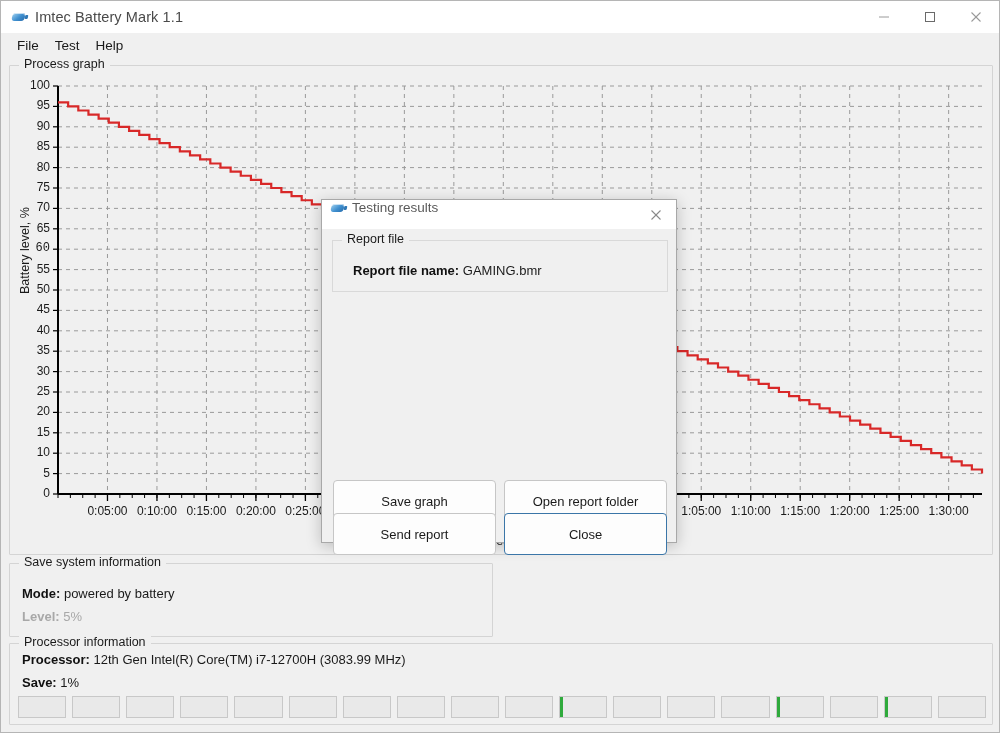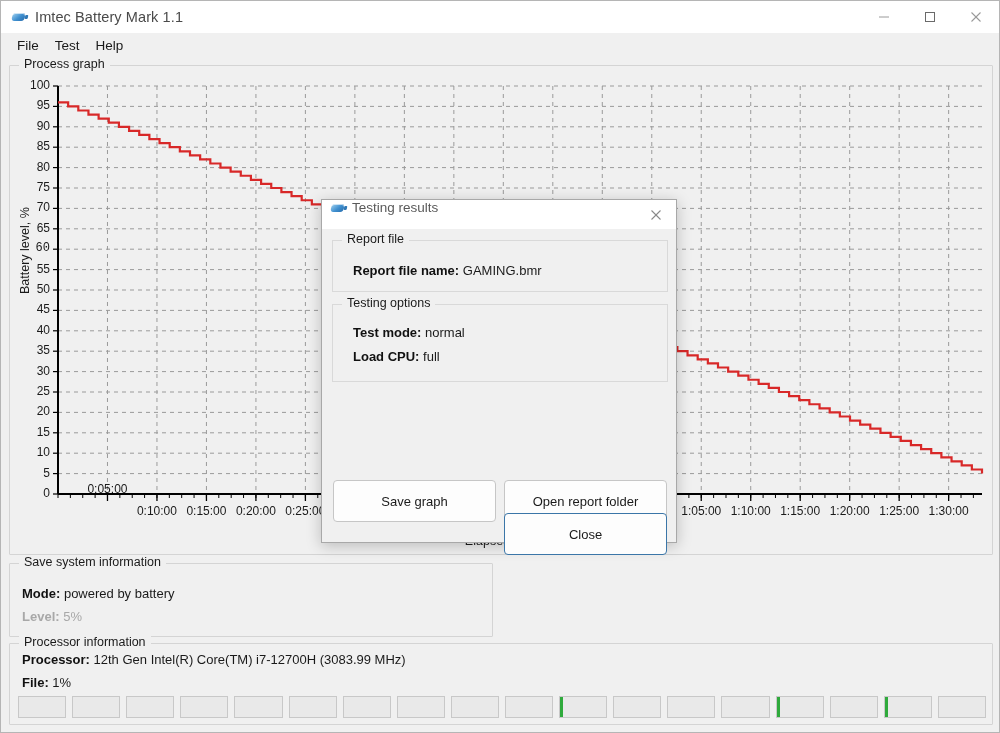--- a/index.html
+++ b/index.html
@@ -420,21 +420,21 @@
           <div class="ytick" style="left: 6px; top: 154.8px;">65</div>
           <div class="ytick" style="left: 6px; top: 134.4px;">70</div>
           <div class="ytick" style="left: 6px; top: 114px;">75</div>
           <div class="ytick" style="left: 6px; top: 93.6px;">80</div>
           <div class="ytick" style="left: 6px; top: 73.2px;">85</div>
           <div class="ytick" style="left: 6px; top: 52.8px;">90</div>
           <div class="ytick" style="left: 6px; top: 32.4px;">95</div>
           <div class="ytick" style="left: 6px; top: 12px;">100</div>
         </div>
       <div id="xticks">
-          <div class="xtick" style="left: 62.4806px; top: 416px; width: 70px;">0:05:00</div>
+          <div class="xtick" style="left: 62.4806px; top: 438px; width: 70px;">0:05:00</div>
           <div class="xtick" style="left: 111.961px; top: 438px; width: 70px;">0:10:00</div>
           <div class="xtick" style="left: 161.442px; top: 438px; width: 70px;">0:15:00</div>
           <div class="xtick" style="left: 210.922px; top: 438px; width: 70px;">0:20:00</div>
           <div class="xtick" style="left: 260.403px; top: 438px; width: 70px;">0:25:00</div>
           <div class="xtick" style="left: 309.883px; top: 438px; width: 70px;">0:30:00</div>
           <div class="xtick" style="left: 359.364px; top: 438px; width: 70px;">0:35:00</div>
           <div class="xtick" style="left: 408.844px; top: 438px; width: 70px;">0:40:00</div>
           <div class="xtick" style="left: 458.325px; top: 438px; width: 70px;">0:45:00</div>
           <div class="xtick" style="left: 507.806px; top: 438px; width: 70px;">0:50:00</div>
           <div class="xtick" style="left: 557.286px; top: 438px; width: 70px;">0:55:00</div>
@@ -463,21 +463,21 @@
   </div>
 
 
   <div class="groupbox" id="proc-group">
     <div class="gb-label">Processor information</div>
     <div class="kv" style="left:12px; top:8px;">
       <b>Processor:</b>
       <span>12th Gen Intel(R) Core(TM) i7-12700H  (3083.99 MHz)</span>
     </div>
     <div class="kv" style="left:12px; top:31px;">
-      <b>File:</b>
+      <b>Save:</b>
       <span>1%</span>
     </div>
     <div class="corebars" id="corebars">
         <div class="corebar"></div>
         <div class="corebar"></div>
         <div class="corebar"></div>
         <div class="corebar"></div>
         <div class="corebar"></div>
         <div class="corebar"></div>
         <div class="corebar"></div>
@@ -511,31 +511,21 @@
     </div>
 
     <div class="dlg-gb" id="dgb-report">
       <div class="gb-label">Report file</div>
       <div class="dlg-kv" style="left:20px; top:22px;">
         <b>Report file name:</b>
         <span>GAMING.bmr</span>
       </div>
     </div>
 
-    <div class="dlg-gb" id="dgb-options">
-      <div class="gb-label">Testing options</div>
-      <div class="dlg-kv" style="left:20px; top:20px;">
-        <b>Test mode:</b>
-        <span>normal</span>
-      </div>
-      <div class="dlg-kv" style="left:20px; top:44px;">
-        <b>Load CPU:</b>
-        <span>full</span>
-      </div>
-    </div>
 
 
     <div class="dlg-btn" style="left:11px; top:280px; width:163px;">Save graph</div>
     <div class="dlg-btn" style="left:182px; top:280px; width:163px;">Open report folder</div>
+    <div class="dlg-btn" style="left:11px; top:313px; width:163px;">Send report</div>
     <div class="dlg-btn focused" style="left:182px; top:313px; width:163px;">Close</div>
   </div>
 
 </div>
 
 </body></html>

